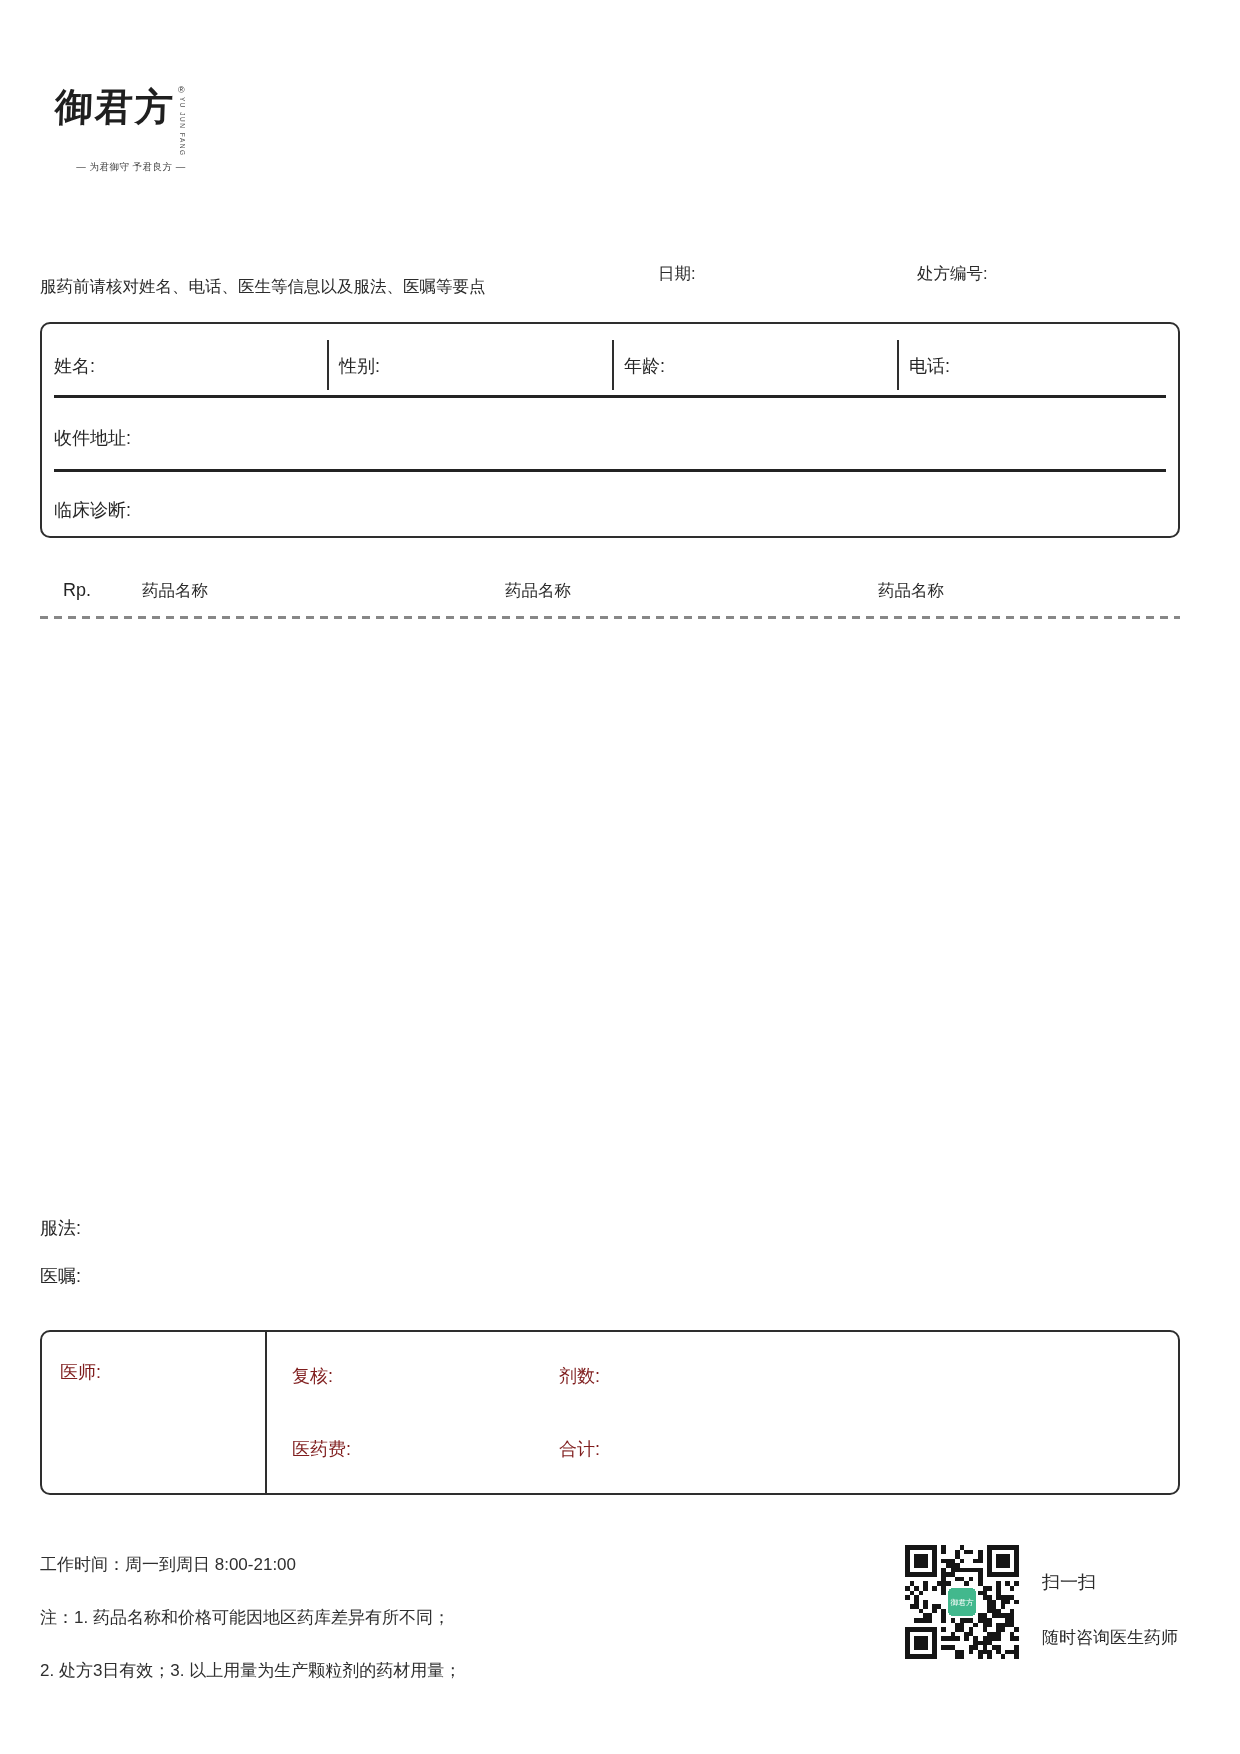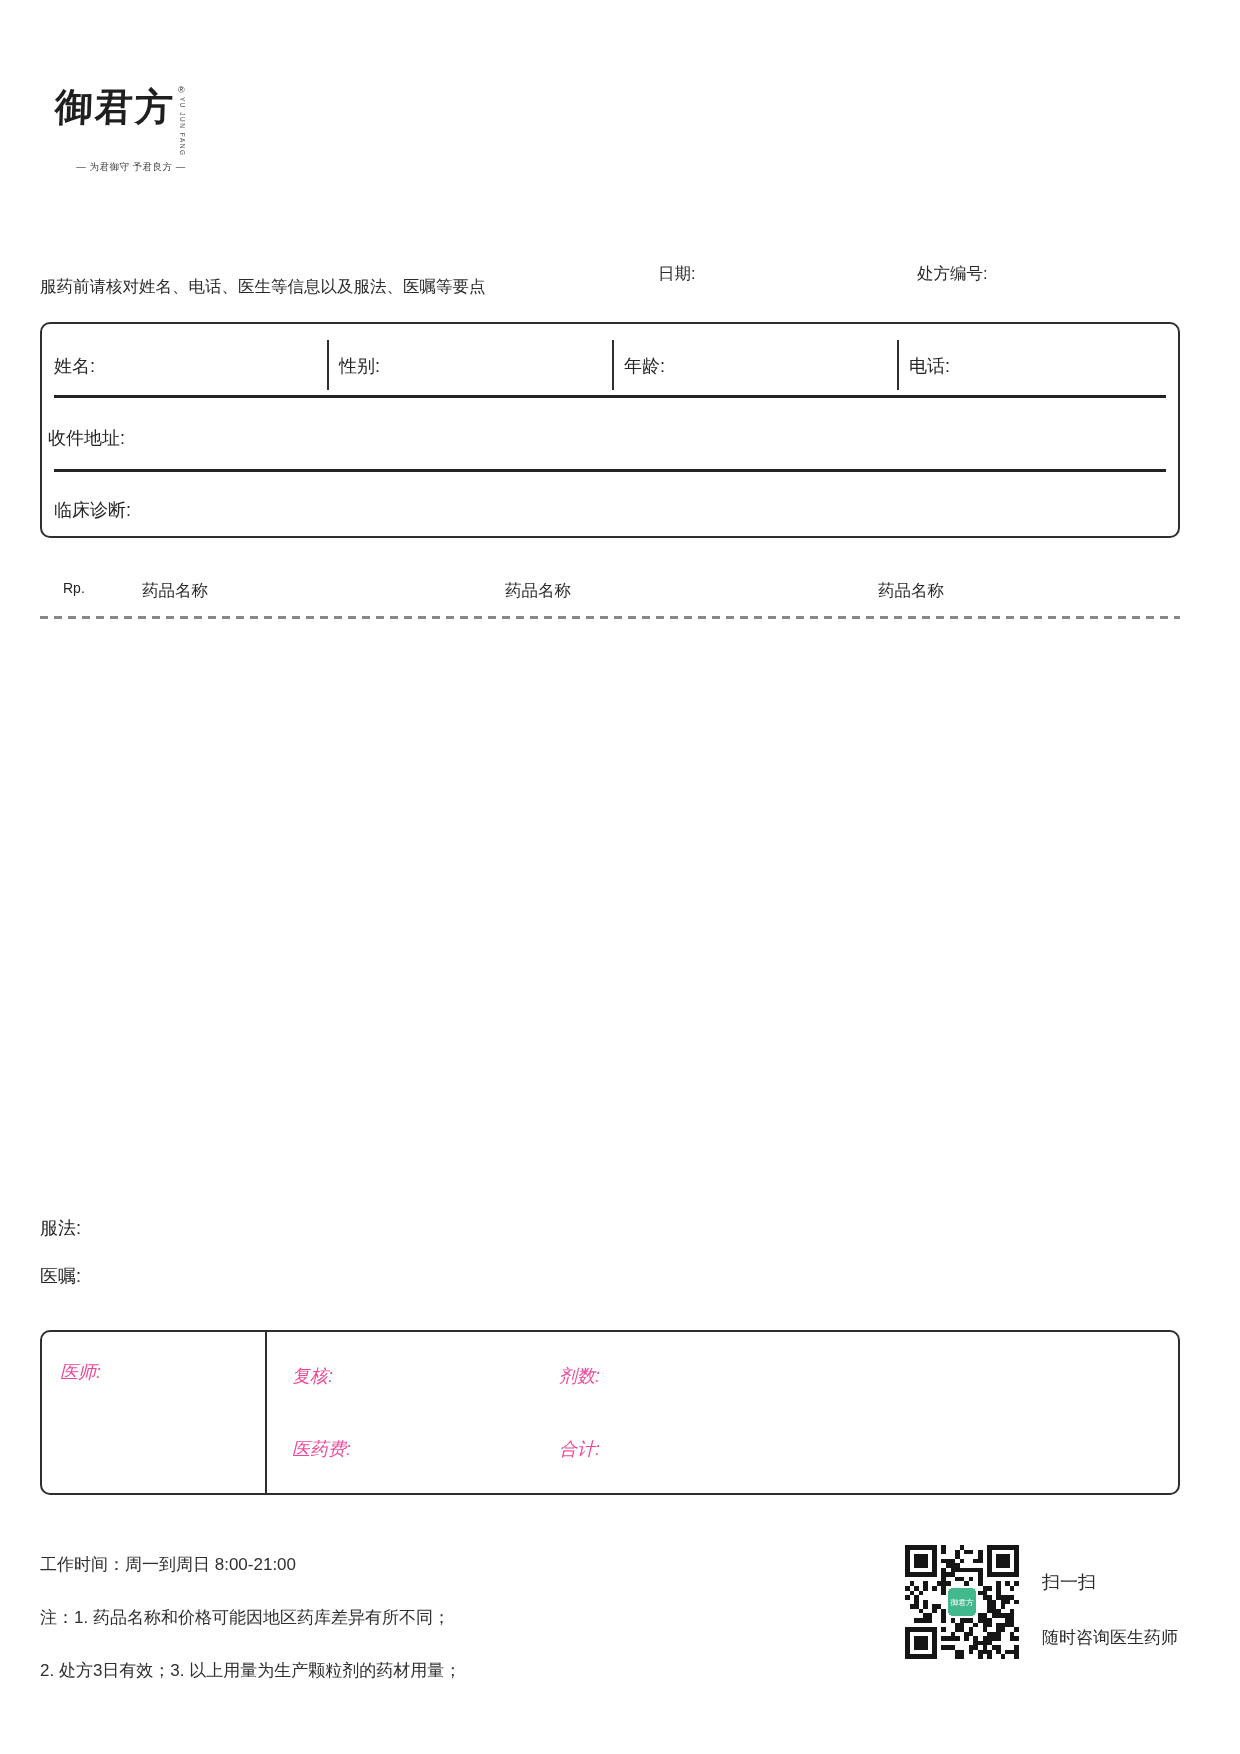--- a/index.html
+++ b/index.html
@@ -48,41 +48,41 @@
     left:40px;top:322px;width:1140px;height:216px;
     border:2.5px solid #2e2e2e;border-radius:10px;box-sizing:border-box;
   }
   .pb-label{position:absolute;font-size:18px;color:#262626;white-space:nowrap;}
   .pb-divider{position:absolute;top:16px;height:50px;width:1.5px;background:#2e2e2e;}
   .pb-line{position:absolute;left:12px;right:12px;height:2.5px;background:#232323;}
 
   
   .rp-row{top:580px;left:0;width:100%;}
   .rp-row span{position:absolute;white-space:nowrap;}
-  .rp-label{left:63px;font-size:14px;color:#242424;text-align:center;}
+  .rp-label{left:63px;font-size:18px;color:#242424;text-align:center;}
   .rp-col1{left:142px;}
   .rp-col2{left:505px;}
   .rp-col3{left:878px;}
   .rp-col1,.rp-col2,.rp-col3{font-size:16.5px;color:#2b2b2b;}
   .dashed-line{
     left:40px;top:616px;width:1140px;height:2.5px;
     background:repeating-linear-gradient(90deg,#878787 0 8px,transparent 8px 14px);
   }
 
   
   .usage-label{left:40px;top:1216px;font-size:18px;color:#262626;}
   .advice-label{left:40px;top:1264px;font-size:18px;color:#262626;}
 
   
   .summary-box{
     left:40px;top:1330px;width:1140px;height:165px;
     border:2.5px solid #2e2e2e;border-radius:10px;box-sizing:border-box;
   }
   .sb-divider{position:absolute;left:223px;top:0;bottom:0;width:1.5px;background:#2e2e2e;}
-  .sb-label{position:absolute;font-size:18px;color:#ec4899;white-space:nowrap;font-style:italic;}
+  .sb-label{position:absolute;font-size:18px;color:#7f1d1d;white-space:nowrap;}
 
   
   .foot-hours{left:40px;top:1553px;font-size:17px;color:#2e2e2e;}
   .foot-note1{left:40px;top:1606px;font-size:17px;color:#2e2e2e;}
   .foot-note2{left:40px;top:1659px;font-size:17px;color:#2e2e2e;}
   .qr-code{left:905px;top:1545px;width:114px;height:114px;}
   .qr-caption1{left:1042px;top:1570px;font-size:18px;color:#2b2b2b;}
   .qr-caption2{left:1042px;top:1626px;font-size:17px;color:#2b2b2b;text-align:center;}
   .nowrap{white-space:nowrap;}
 </style>
@@ -110,21 +110,21 @@
 
   <div class="abs patient-box">
     <span class="pb-label" style="left:12px;top:30px;">姓名:</span>
     <span class="pb-label" style="left:297px;top:30px;">性别:</span>
     <span class="pb-label" style="left:582px;top:30px;">年龄:</span>
     <span class="pb-label" style="left:867px;top:30px;">电话:</span>
     <span class="pb-divider" style="left:285px;"></span>
     <span class="pb-divider" style="left:570px;"></span>
     <span class="pb-divider" style="left:855px;"></span>
     <div class="pb-line" style="top:71px;"></div>
-    <span class="pb-label" style="left:6px;top:102px;text-align:center;">收件地址:</span>
+    <span class="pb-label" style="left:12px;top:102px;text-align:center;">收件地址:</span>
     <div class="pb-line" style="top:145px;"></div>
     <span class="pb-label" style="left:12px;top:174px;">临床诊断:</span>
   </div>
 
   <div class="abs rp-row">
     <span class="rp-label">Rp.</span>
     <span class="rp-col1">药品名称</span>
     <span class="rp-col2">药品名称</span>
     <span class="rp-col3">药品名称</span>
   </div>

